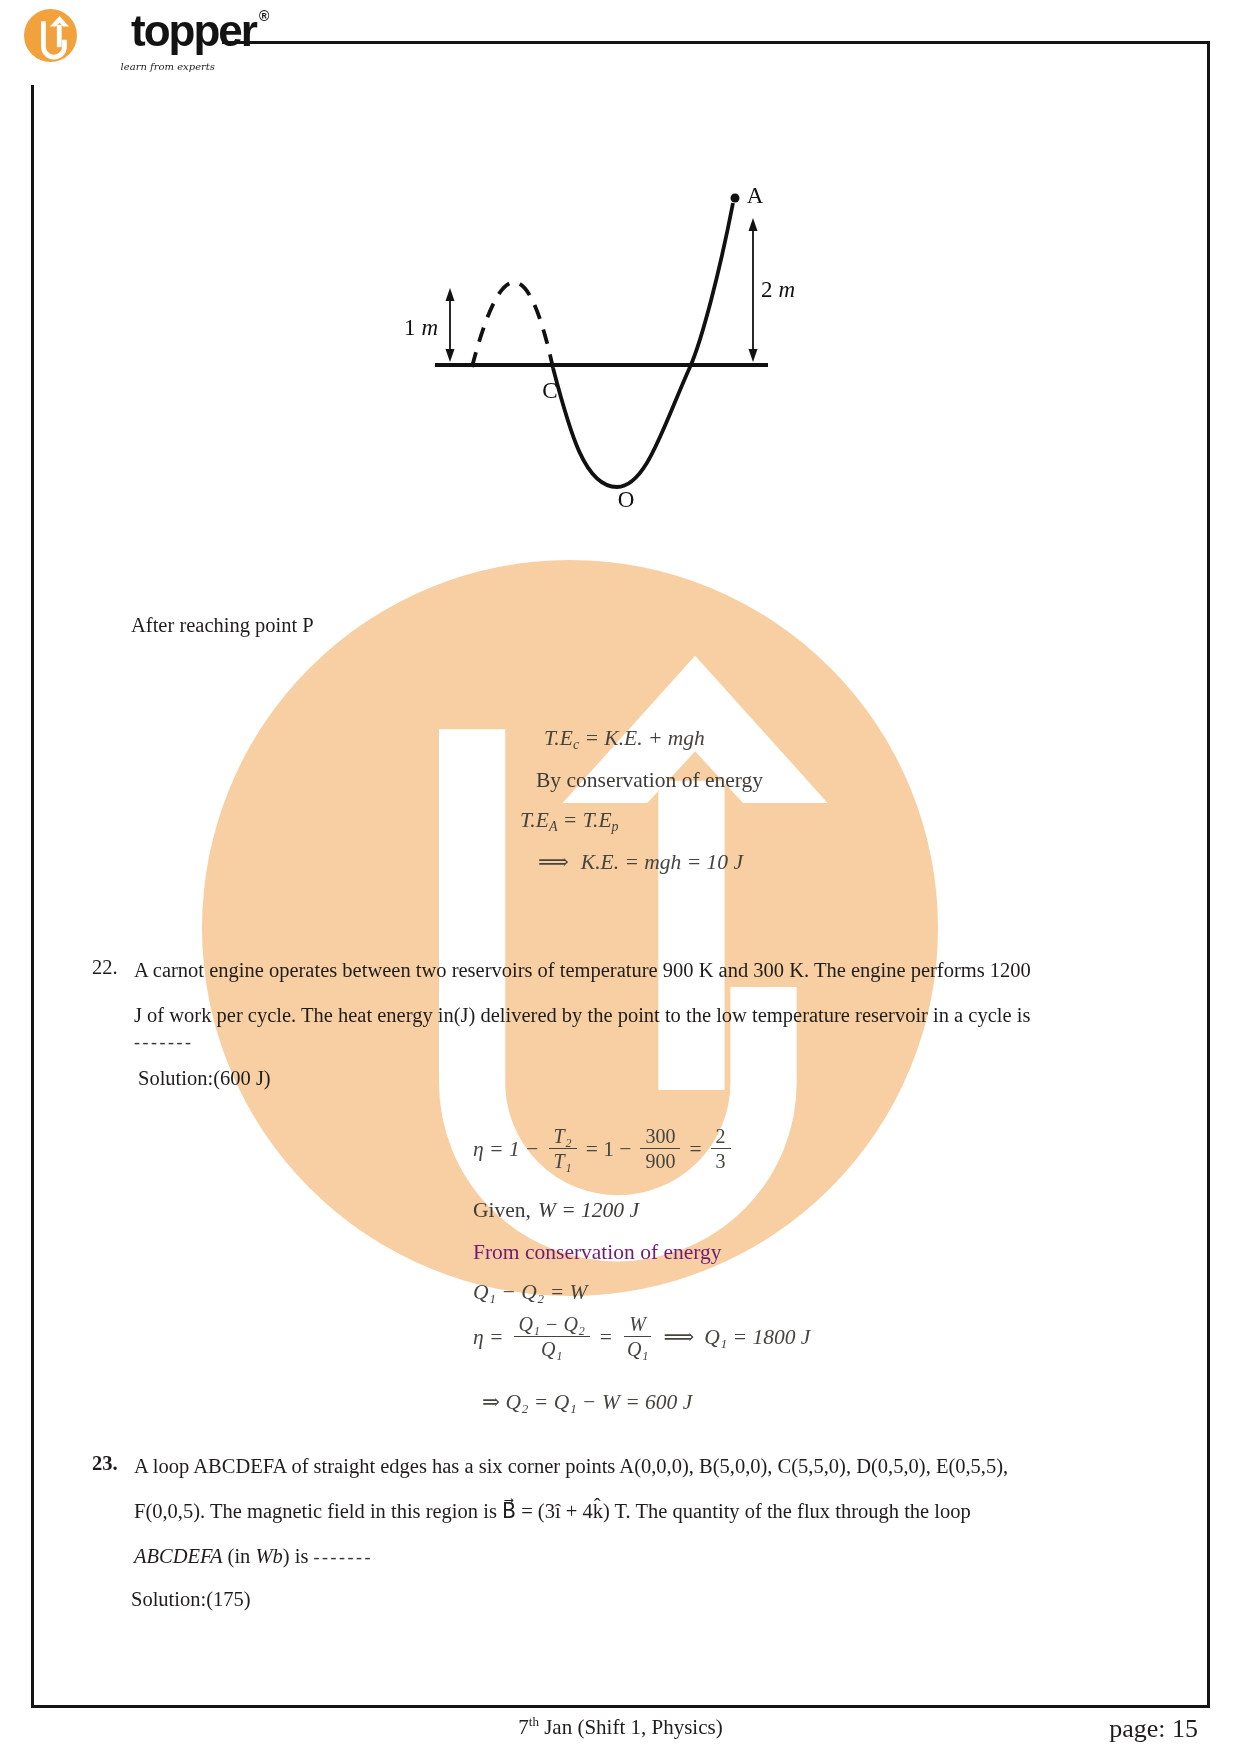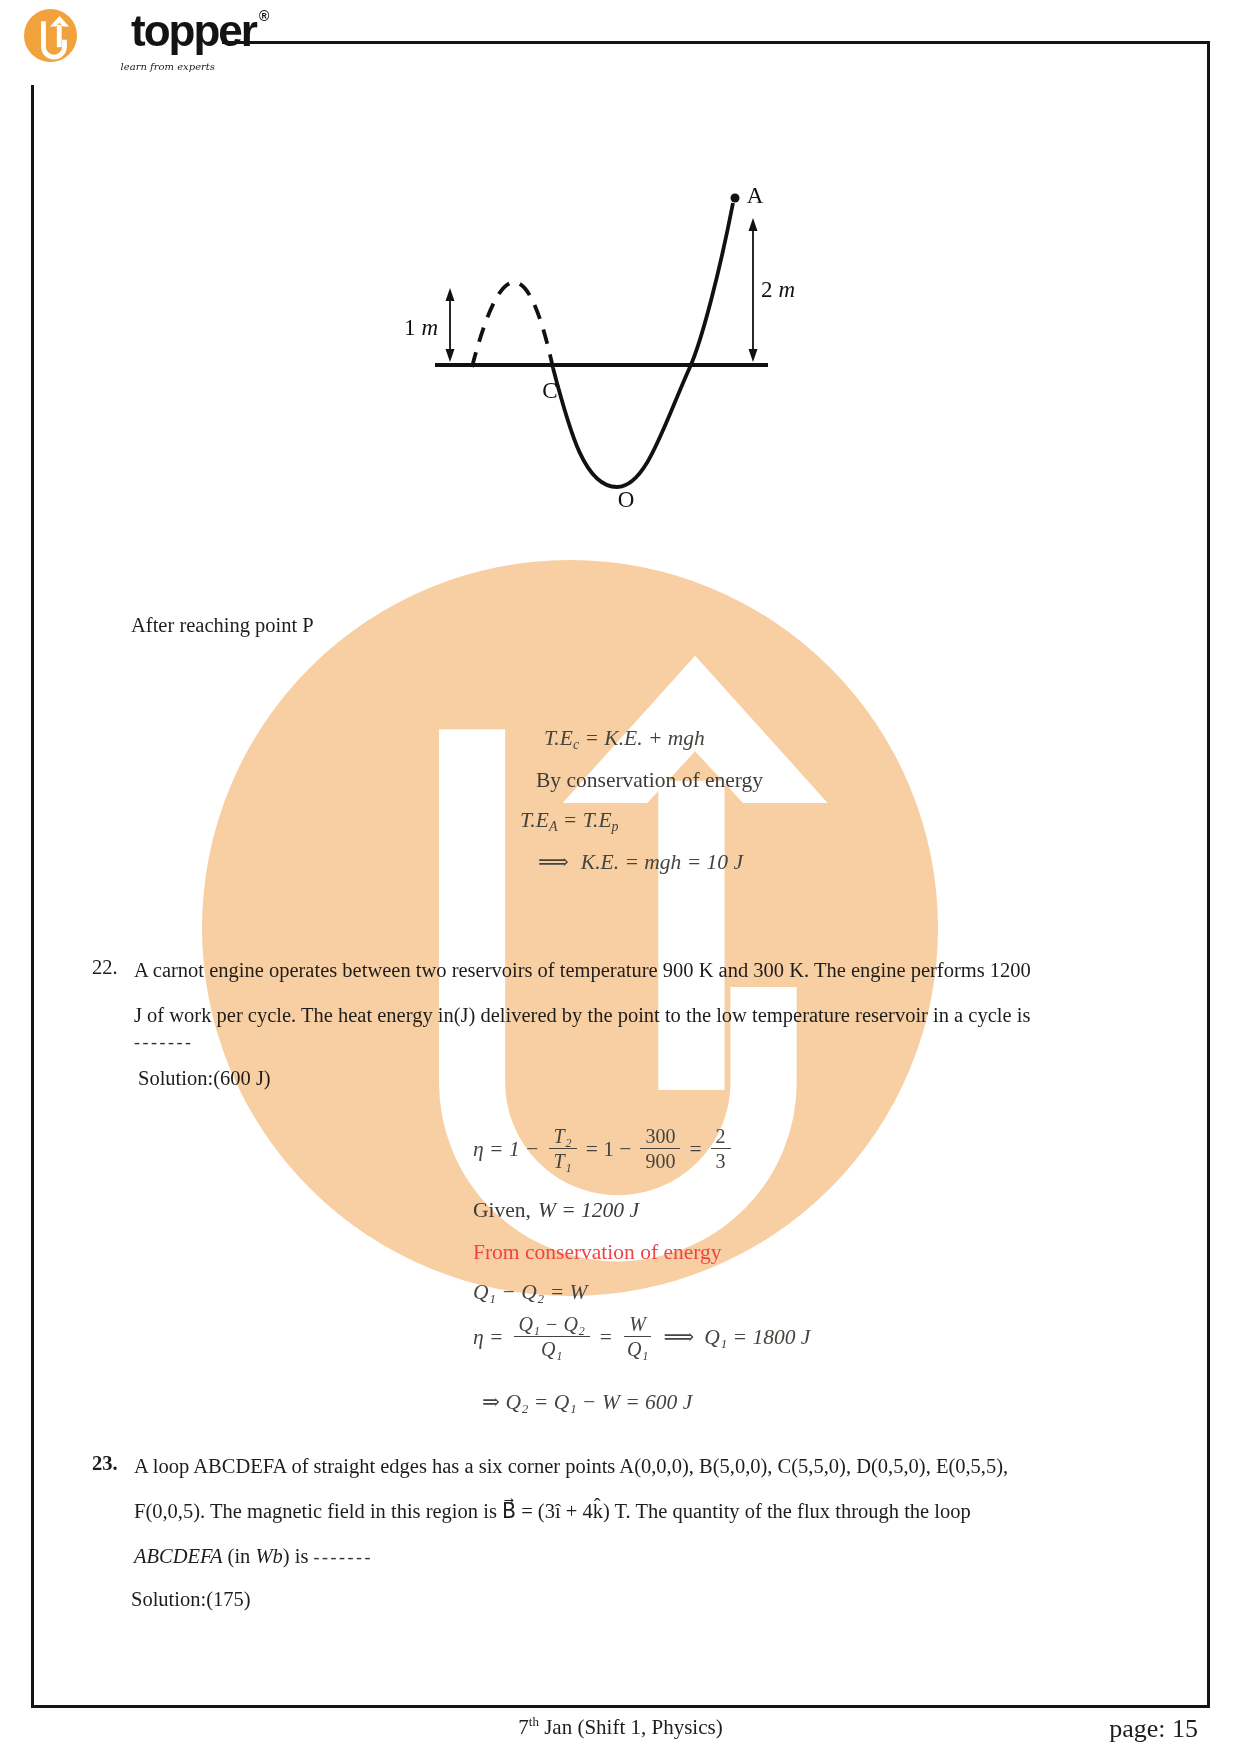--- a/index.html
+++ b/index.html
@@ -112,21 +112,21 @@
     <span>=</span>
     <span class="frac">
         <span class="fn">2</span>
         <span class="fd">3</span>
       </span>
   </div>
   <div class="txt eq eqrow" style="left:473px;top:1196px;gap:7px;color:#3d3c38;">
       <span>Given,</span>
       <span class="mi">W = 1200 J</span>
     </div>
-  <div class="txt eq" style="left:473px;top:1238px;color:#ef4444;">From conservation of energy</div>
+  <div class="txt eq" style="left:473px;top:1238px;color:#701a75;">From conservation of energy</div>
   <div class="txt eq mi" style="left:473px;top:1278px;">Q₁ − Q₂ = W</div>
   <div class="txt eq eqrow" style="left:473px;top:1312px;gap:10px;">
     <span class="mi">η =</span>
     <span class="frac">
         <span class="fn mi">Q₁ − Q₂</span>
         <span class="fd mi">Q₁</span>
       </span>
     <span>=</span>
     <span class="frac">
         <span class="fn mi">W</span>

